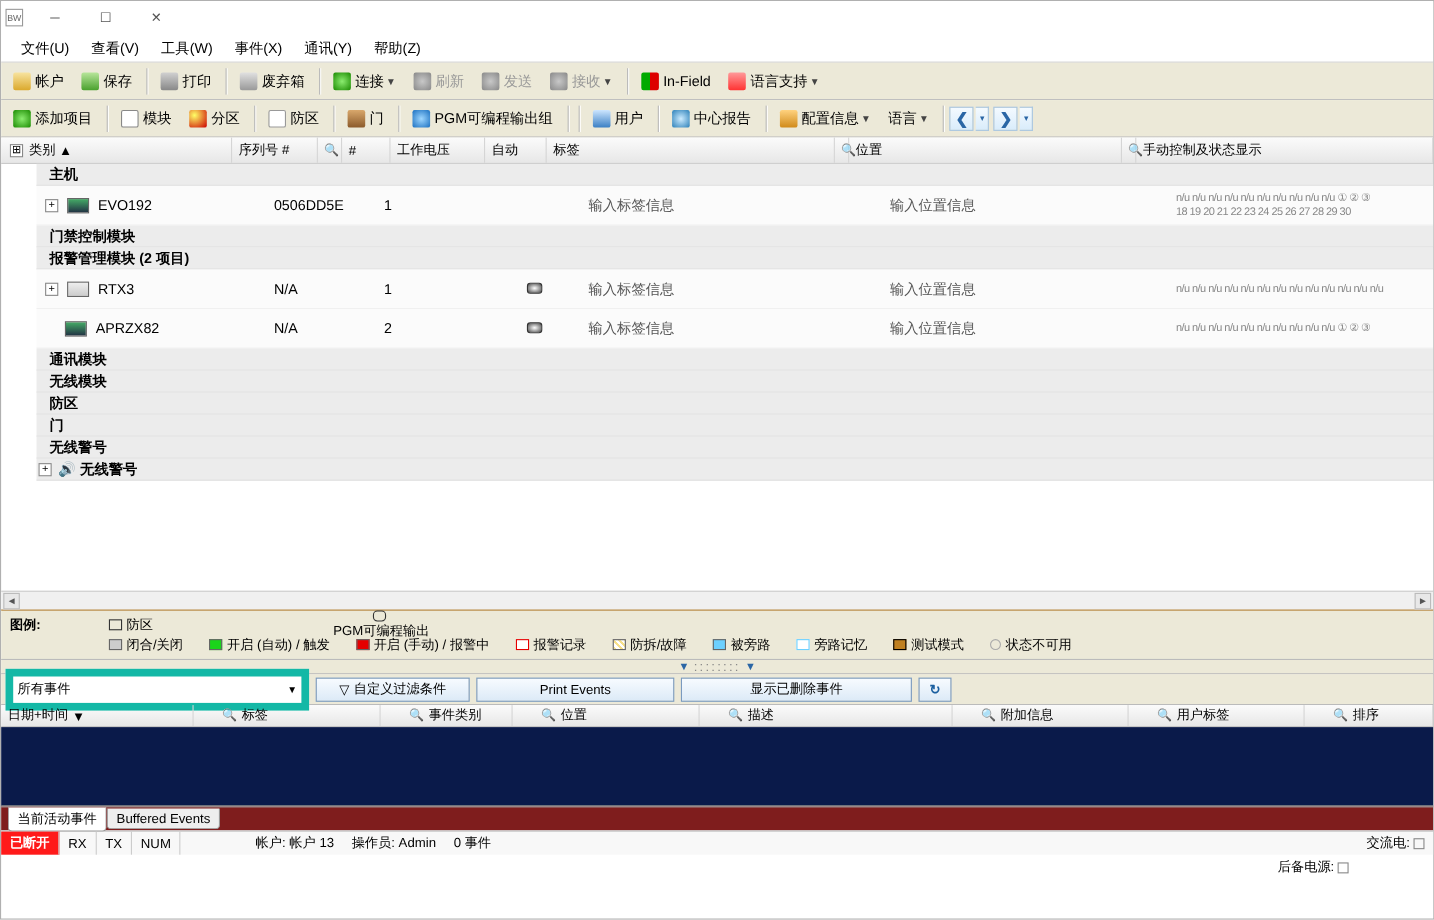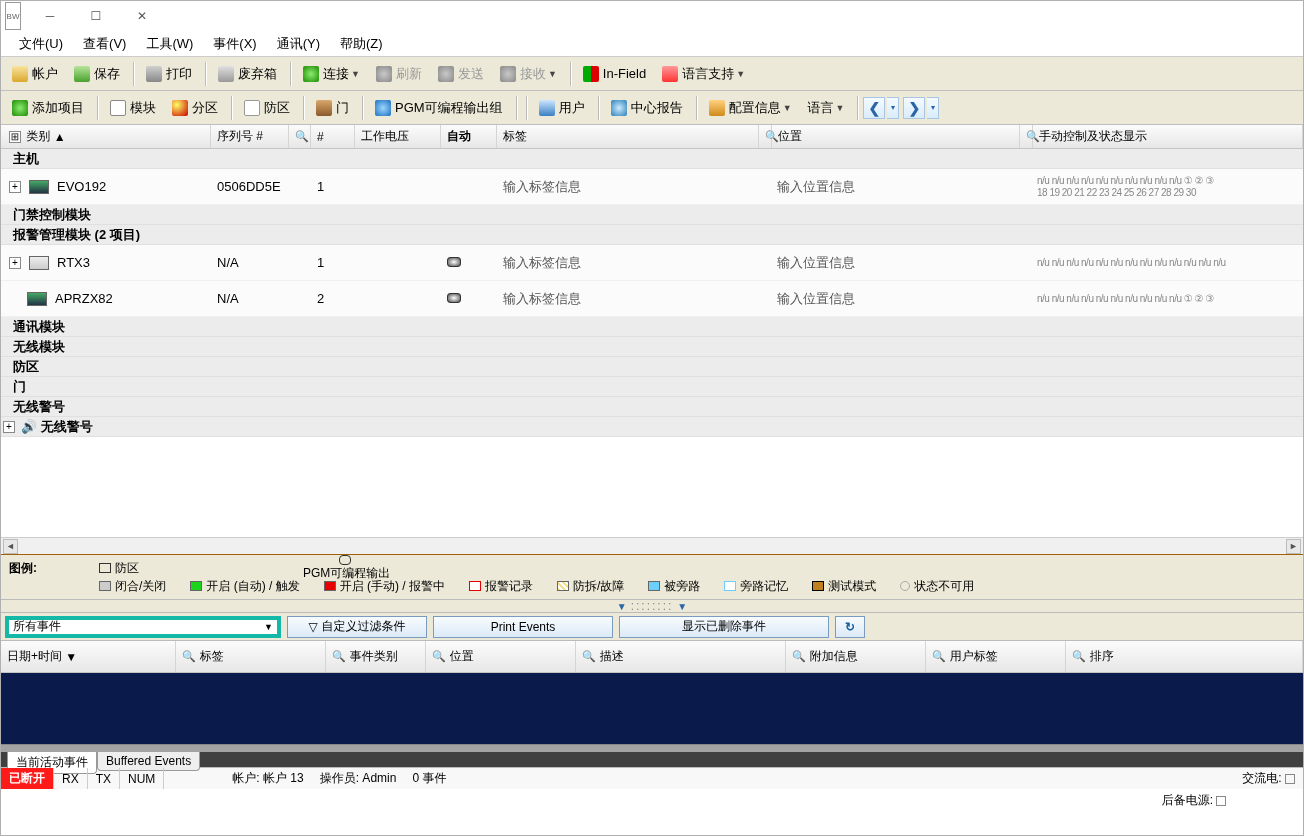--- a/index.html
+++ b/index.html
@@ -1,20 +1,20 @@
 <!DOCTYPE html>
 <html><head>
 <meta charset="utf-8">
 <style>
 * { margin: 0; padding: 0; box-sizing: border-box; font-family: "Microsoft YaHei", Tahoma, Arial, sans-serif; }
 body { width: 1304px; height: 836px; background: #fff; font-size: 12px; color: #000; border: 1px solid #b0b0b0; overflow: hidden; }
 
 
 .titlebar { height: 30px; background: #fff; display: flex; align-items: center; padding: 0 4px; color: #888; }
-.titlebar .app-icon { width: 16px; height: 28px; border: 1px solid #999; display: inline-flex; align-items: center; justify-content: center; font-size: 8px; margin-right: 6px; color:#666; }
+.titlebar .app-icon { width: 16px; height: 16px; border: 1px solid #999; display: inline-flex; align-items: center; justify-content: center; font-size: 8px; margin-right: 6px; color:#666; }
 .titlebar .title { flex: 1; font-size: 12px; }
 .titlebar .win-btn { width: 46px; height: 30px; display: flex; align-items: center; justify-content: center; color:#555; }
 
 
 .menubar { height: 26px; display: flex; align-items: center; padding-left: 8px; border-bottom: 1px solid #ccc; background:#fff; }
 .menubar div { padding: 3px 10px; font-size: 13px; }
 
 
 .toolbar { background: #ece9d8; border-bottom: 1px solid #bfbfbf; display: flex; align-items: center; padding: 2px 4px; height: 34px; }
 .toolbar2 { background: #ece9d8; border-bottom: 1px solid #bfbfbf; display: flex; align-items: center; padding: 2px 4px; height: 34px; }
@@ -43,23 +43,23 @@
 .ic-field{background:linear-gradient(90deg,#0a0 50%,#d00 50%);}
 .ic-lang{background:linear-gradient(#f99,#f33);}
 
 .nav-btn { width: 22px; height: 22px; border: 1px solid #a8c6e2; background: linear-gradient(#f4faff,#d9ecfb); display: inline-flex; align-items: center; justify-content: center; font-size: 14px; color: #2a66a5; margin-right: 2px; font-weight:bold; }
 .nav-drop { width: 12px; height: 22px; border: 1px solid #a8c6e2; border-left:0; background: linear-gradient(#f4faff,#d9ecfb); display: inline-flex; align-items: center; justify-content: center; font-size: 8px; color:#2a66a5; margin-right:4px;}
 
 
 .grid { position: relative; width: 100%; }
 .grid-header { display: flex; height: 24px; background: linear-gradient(#fbfbfb,#e7e7e7); border-bottom: 1px solid #c5c5c5; font-size: 12px; }
 .grid-header .col { display: flex; align-items: center; padding: 0 6px; border-right: 1px solid #d5d5d5; white-space: nowrap; }
-.col-cat{width:210px;} .col-ser{width:78px;} .col-mag1{width:22px;} .col-num{width:44px;} .col-volt{width:86px;} .col-auto{width:56px;font-weight:bold;} .col-label{width:262px;} .col-mag2{width:12px;} .col-pos{width:248px;} .col-mag3{width:12px;} .col-manual{flex:1;}
-
-.grid-body { background: #fff; }
+.col-cat{width:210px;} .col-ser{width:78px;} .col-mag1{width:22px;} .col-num{width:44px;} .col-volt{width:86px;} .col-auto{width:56px;} .col-label{width:262px;} .col-mag2{width:12px;} .col-pos{width:248px;} .col-mag3{width:12px;} .col-manual{flex:1;}
+
+.grid-body { background: #fff; margin-left: 32px; }
 .group-row { height: 20px; font-weight: bold; font-size: 13px; padding-left: 12px; display: flex; align-items: center; background: #ececec; border-bottom:1px solid #e0e0e0; }
 .group-row.ex { padding-left: 0; }
 .expander { width: 12px; height: 12px; display:inline-flex; align-items:center; justify-content:center; font-size:10px; border:1px solid #888; margin-right:2px; margin-left:2px; background:#fff; font-weight:normal; line-height:1;}
 .data-row { height: 36px; display: flex; align-items: center; border-bottom:1px solid #f0f0f0; background:#fbfbfb; }
 .data-row .c{ padding:0 6px; white-space:nowrap; font-size:13px; }
 .data-row .c-cat{width:210px; display:flex; align-items:center;}
 .data-row .c-ser{width:78px;}
 .data-row .c-mag1{width:22px;}
 .data-row .c-num{width:44px;}
 .data-row .c-volt{width:86px;}
@@ -85,36 +85,36 @@
 .lg-sw{ width:12px; height:10px; margin-right:4px; border:1px solid #666;}
 .lg-shape{ width:12px; height:10px; margin-right:4px;}
 
 
 .grip{ height:14px; background:#ece9d8; display:flex; align-items:center; justify-content:center; border-top:1px solid #bbb; border-bottom:1px solid #bbb;}
 .grip .g{ font-size:10px; color:#2a66a5; margin:0 4px;}
 .grip .dots{ color:#888; letter-spacing:2px;}
 
 
 .ev-toolbar{ height:28px; background:#ece9d8; display:flex; align-items:center; padding:2px 4px; gap:6px; border-bottom:1px solid #bbb;}
-.ev-select{ width:276px; height:22px; border:4px solid #14b8a6; background:#fff; padding:0 4px; display:flex; align-items:center; justify-content:space-between;}
+.ev-select{ width:276px; height:38px; border:7px solid #14b8a6; background:#fff; padding:0 4px; display:flex; align-items:center; justify-content:space-between;}
 .ev-btn{ height:22px; border:1px solid #7a9ac0; background:linear-gradient(#f7fbff,#dceaf7); display:flex; align-items:center; justify-content:center; padding:0 14px; font-size:12px;}
 .ev-btn.wide{ width:180px; }
 .ev-btn.wide2{ width:210px; }
 .ev-btn.sm{ width:30px; padding:0;}
 
 
-.ev-header{ height:32px; background:linear-gradient(#fbfbfb,#e7e7e7); display:flex; border-bottom:1px solid #c5c5c5;}
+.ev-header{ height:20px; background:linear-gradient(#fbfbfb,#e7e7e7); display:flex; border-bottom:1px solid #c5c5c5;gap:20px;}
 .ev-header .ecol{ display:flex; align-items:center; padding:0 6px; border-right:1px solid #d5d5d5; font-size:12px; position:relative;}
 .ev-header .mag{ font-size:11px; margin-right:4px;}
 .ec1{width:175px;} .ec2{width:150px;} .ec3{width:100px;} .ec4{width:150px;} .ec5{width:210px;} .ec6{width:140px;} .ec7{width:140px;} .ec8{flex:1;}
 
 .ev-body{ height:72px; background:#0a1a4a; border-bottom:1px solid #888;}
 
 
-.tabs{ height:22px; display:flex; align-items:flex-start; padding-left:6px; background:#404040; border-top:7px solid #a3a3a3;}
+.tabs{ height:22px; display:flex; align-items:center; padding-left:6px; background:#7f1d1d; border-top:1px solid #a3a3a3;}
 .tab{ border:1px solid #999; border-top:none; border-radius:0 0 4px 4px; padding:2px 8px; font-size:12px; background:#fff; margin-right:0px;}
 .tab.inactive{ background:#eee; }
 
 
 .statusbar{ height:22px; border-top:1px solid #bbb; display:flex; align-items:center; font-size:12px; background:#f8f8f8;}
 .statusbar .sitem{ padding:0 8px; border-right:1px solid #ccc; height:100%; display:flex; align-items:center;}
 .statusbar .conn{ background:#ff1a1a; color:#fff; font-weight:bold;}
 .statusbar .flex{ flex:1;}
 .mag{ display:inline-block; font-size:11px;}
 

